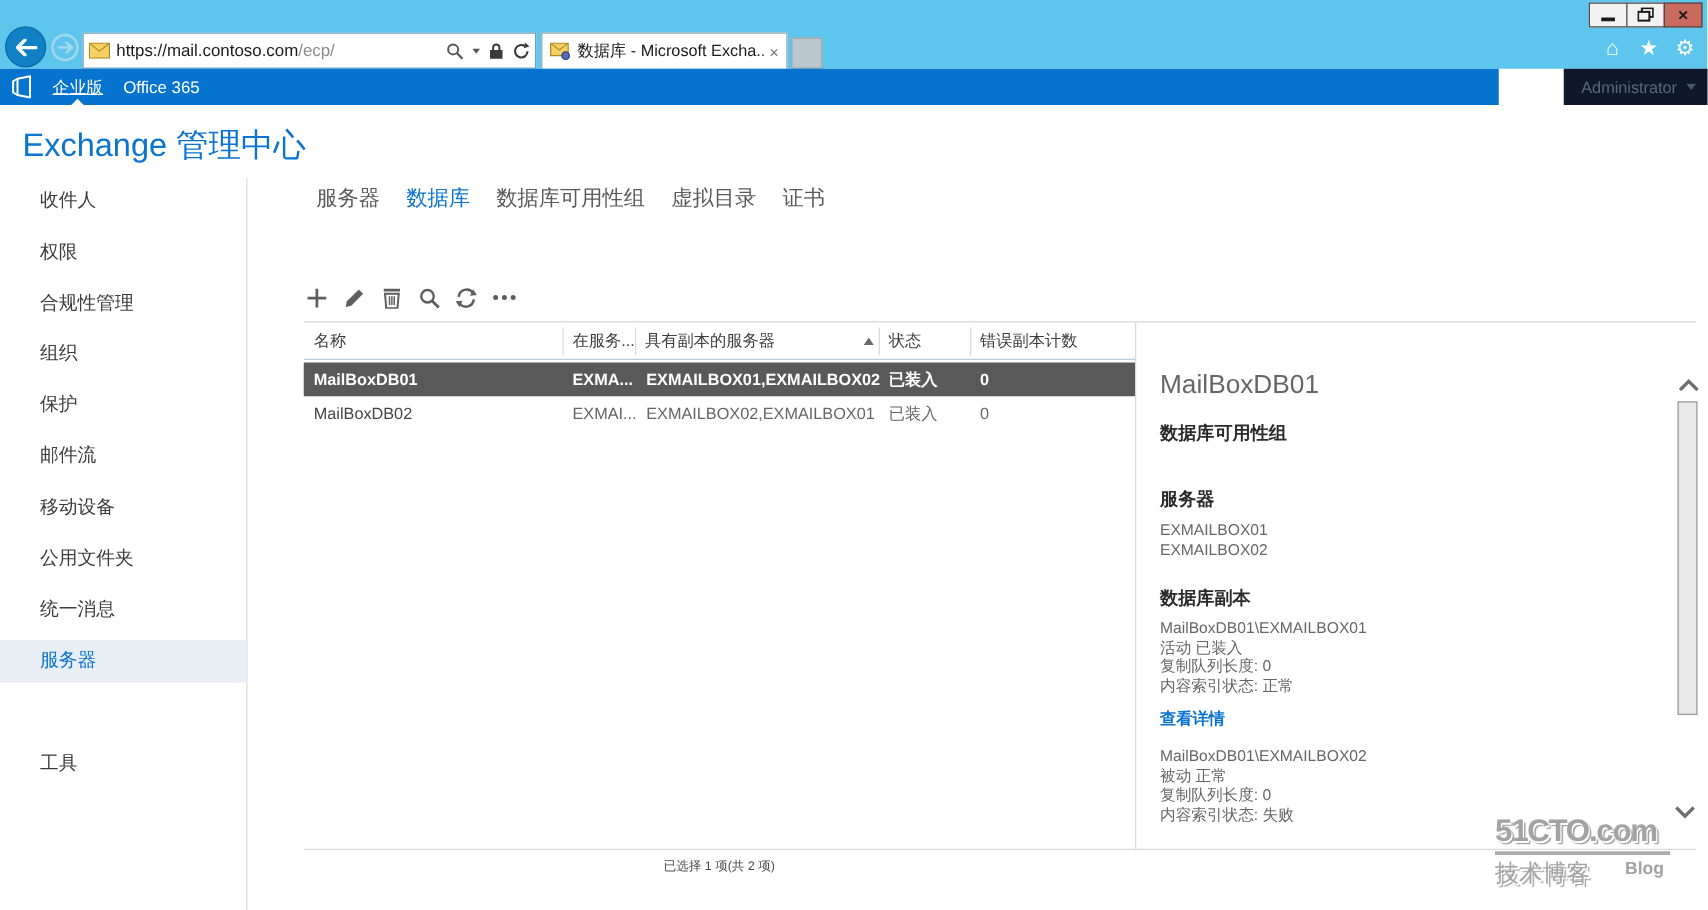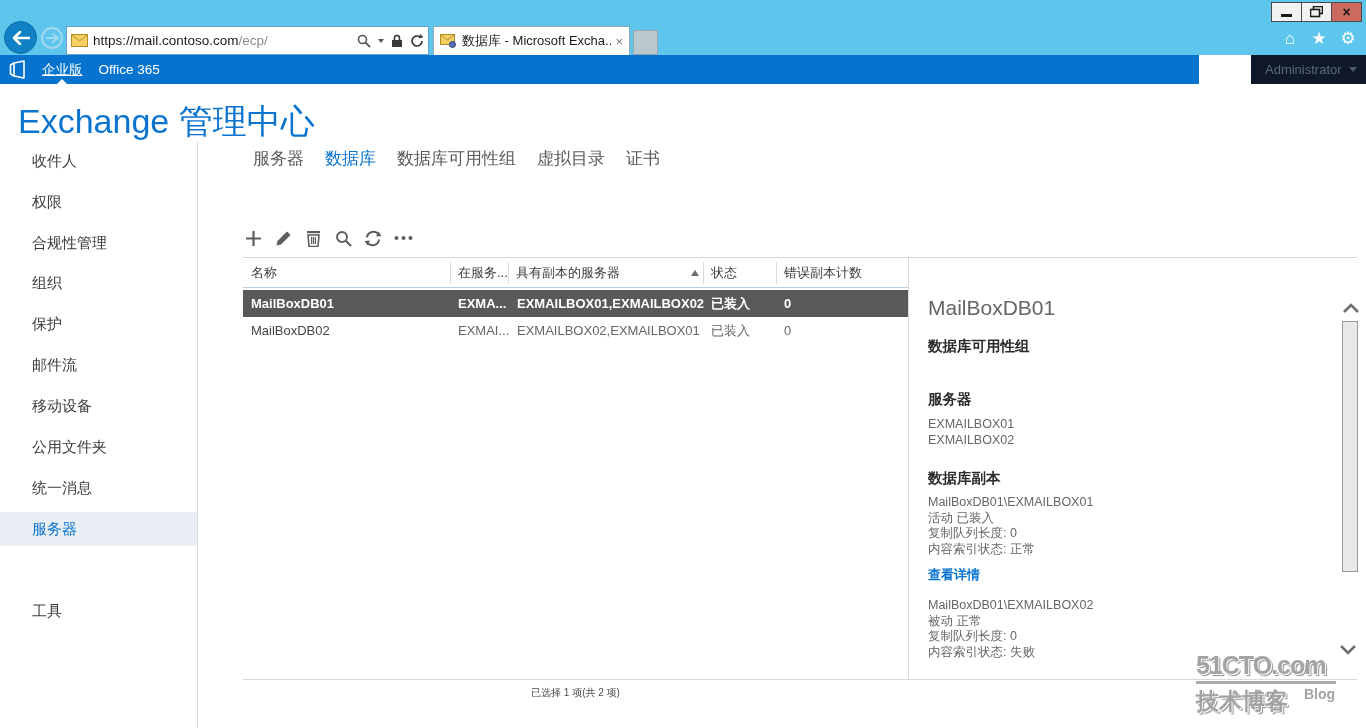--- a/index.html
+++ b/index.html
@@ -46,21 +46,21 @@
   .ob-item { color:#fff; font-size:13.5px; margin-left:16px; position:relative; height:29px; line-height:29px; }
   .ob-item.selected { text-decoration:underline; }
   .ob-notch { position:absolute; bottom:0; left:50%; margin-left:-5px; width:0; height:0;
               border-left:5px solid transparent; border-right:5px solid transparent; border-bottom:5px solid #fff; }
   .user-menu { display:flex; align-items:center; margin-left:14px; }
   .help-menu { display:flex; align-items:center; margin-left:16px; font-weight:bold; font-size:15px; }
   .ob-caret { width:0; height:0; border-left:4px solid transparent; border-right:4px solid transparent;
               border-top:5px solid #4a5a66; margin-left:7px; }
 
   
-  .page-title { position:absolute; left:18px; top:99px; font-size:34px; color:#0b74cf; letter-spacing:0; }
+  .page-title { position:absolute; left:18px; top:99px; font-size:26px; color:#0b74cf; letter-spacing:0; }
   .sidebar-divider { position:absolute; left:197px; top:142px; width:1px; height:586px; background:#dcdcdc; }
 
   .sidebar-item { position:absolute; left:0; width:197px; height:34px; line-height:34px;
                   padding-left:32px; font-size:15px; color:#3b3b3b; cursor:default; }
   .sidebar-item.selected { background:#e8eef4; color:#0b74cf; }
 
   .tabs { position:absolute; left:253px; top:147px; display:flex; gap:21px; font-size:17px; }
   .tab-item { color:#5a5a5a; }
   .tab-item.selected { color:#0b74cf; }
 
@@ -101,22 +101,22 @@
   
   .sb-up { position:absolute; left:1341px; top:301px; width:20px; height:16px; }
   .sb-down { position:absolute; left:1338px; top:643px; width:20px; height:16px; }
   .sb-thumb { position:absolute; left:1342px; top:321px; width:16px; height:251px; background:#e9e9e9; border:1px solid #9a9a9a; }
 
   
   .watermark { position:absolute; left:1196px; top:651px; width:140px; z-index:5; color:#a3a3a3; }
   .wm-site { font-size:25px; font-weight:bold; letter-spacing:-1px; text-shadow:1px 1px 0 #fff, 2px 2px 1px #8f8f8f;
              border-bottom:3px solid #ababab; padding-bottom:1px; }
   .wm-row { display:flex; align-items:flex-start; margin-top:2px; }
-  .wm-zh { font-size:23px; font-weight:bold; text-shadow:1px 1px 0 #fff, 2px 2px 1px #8f8f8f; }
-  .wm-en { font-size:14px; font-weight:bold; margin-left:16px; text-shadow:1px 1px 0 #fff; }
+  .wm-zh { font-size:19px; font-weight:normal; text-shadow:1px 1px 0 #fff, 2px 2px 1px #8f8f8f; }
+  .wm-en { font-size:14px; font-weight:bold; margin-left:28px; text-shadow:1px 1px 0 #fff; }
 </style>
 </head>
 <body>
 
 <div id="screen">
 
   <div class="titlebar">
 
     <div class="win-controls">
       <div class="win-btn">

